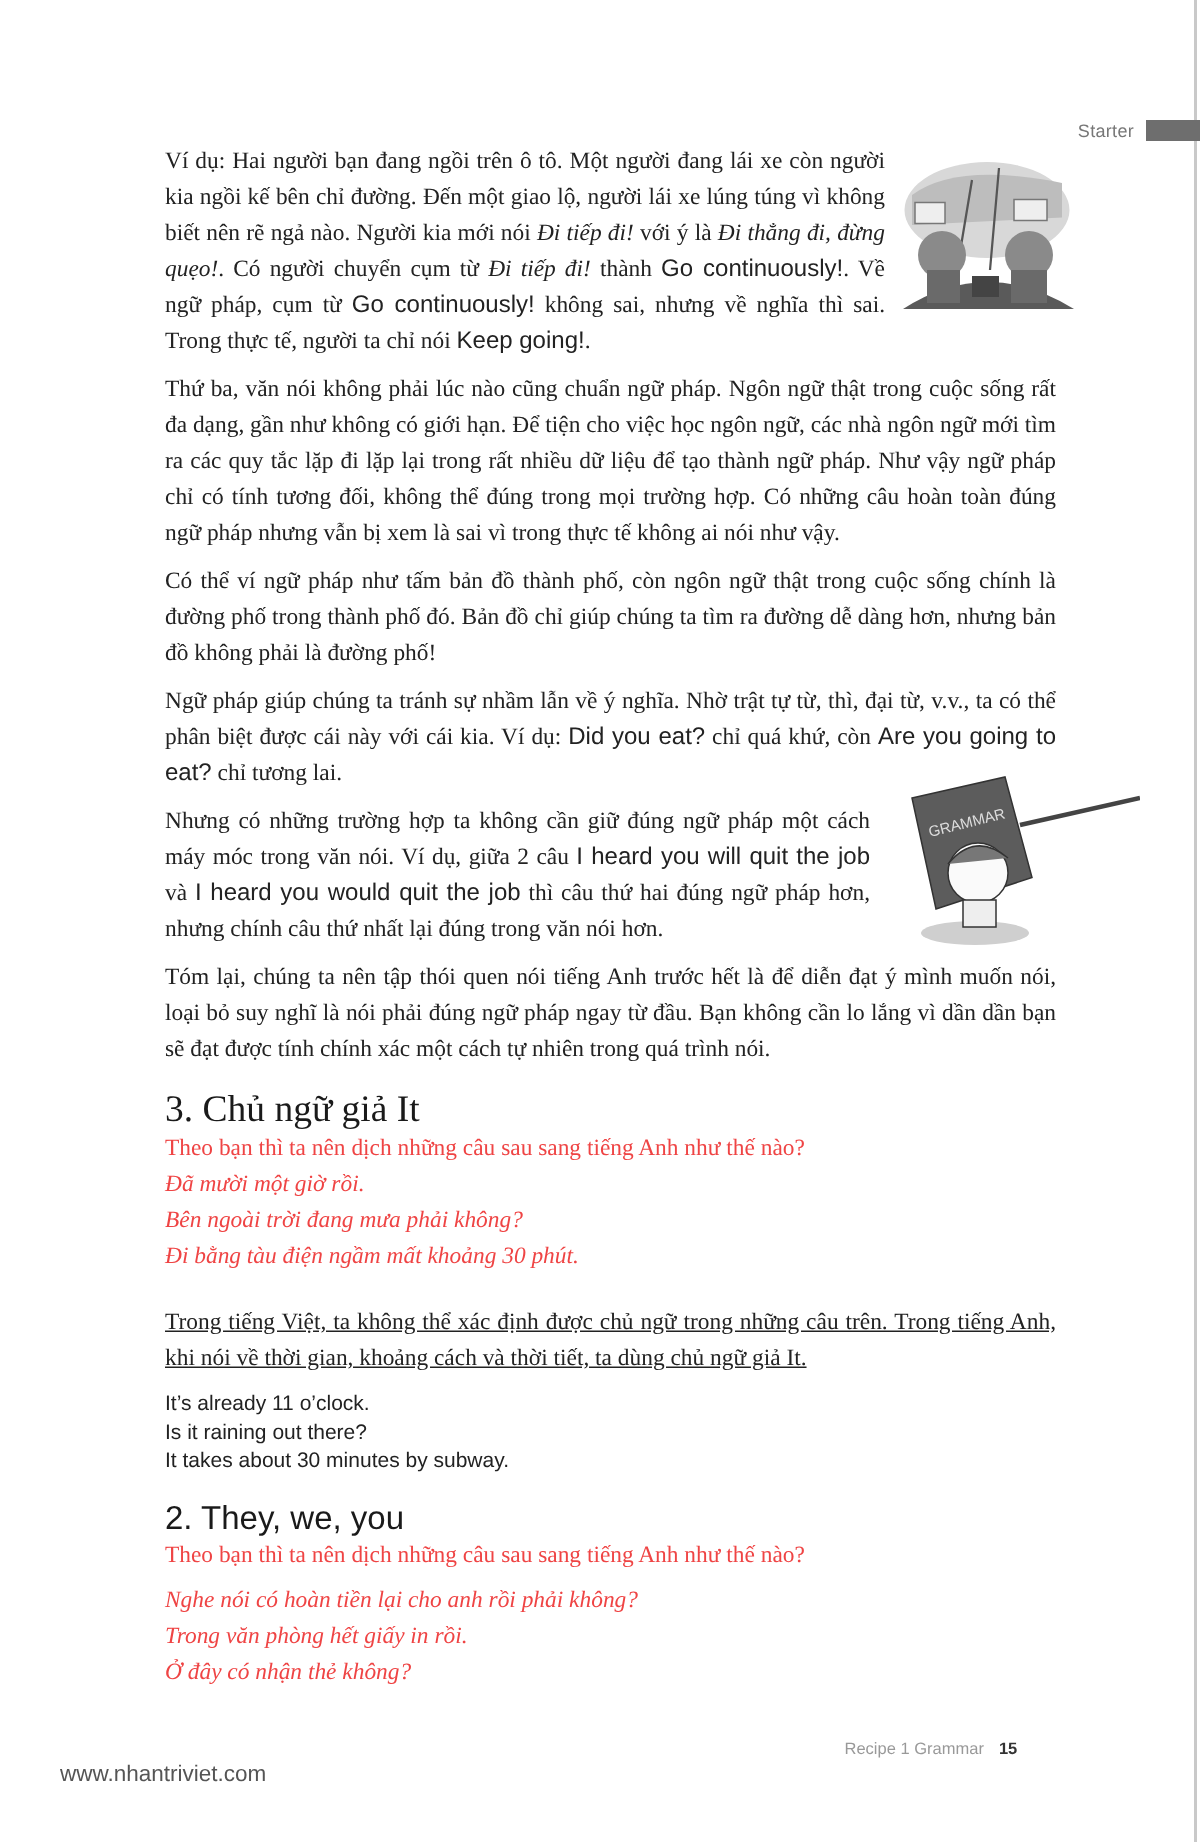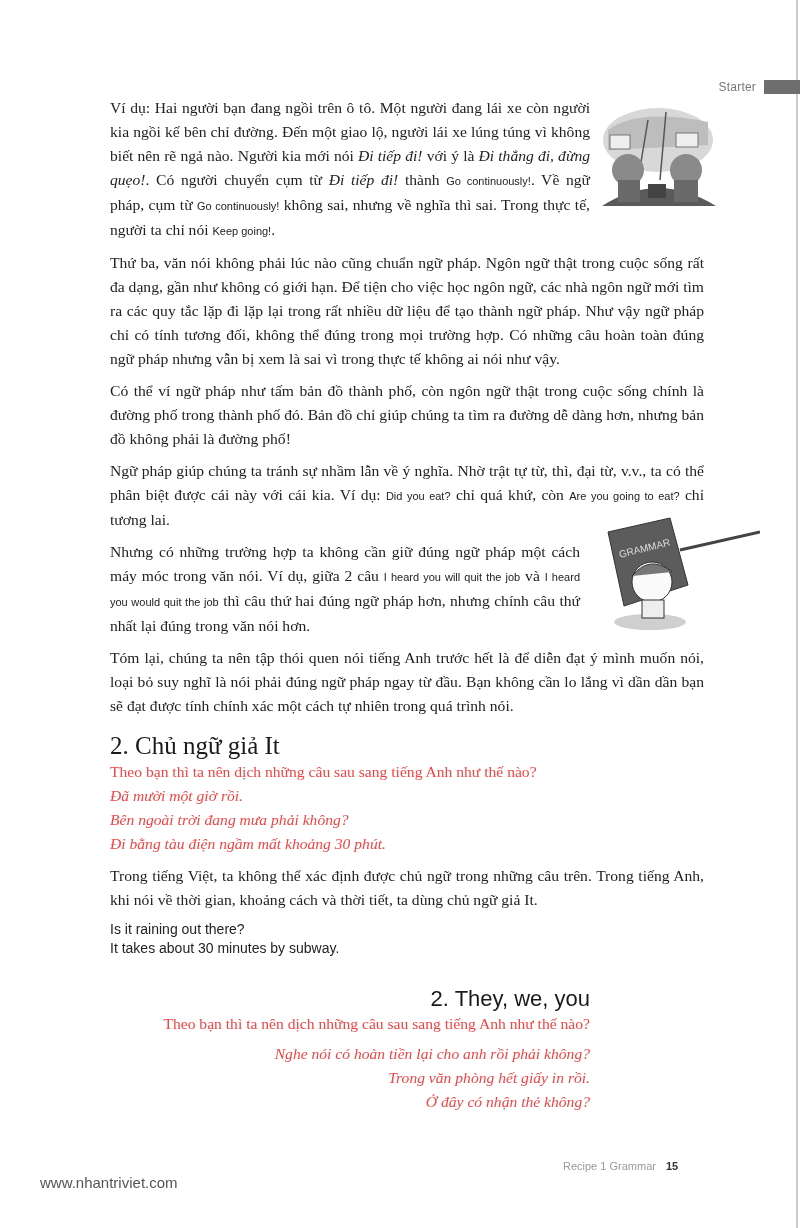--- a/index.html
+++ b/index.html
@@ -8,21 +8,21 @@
     background: #ffffff; color: #1e1e1e;
     font-family: "DejaVu Serif", serif;
   }
   .edge-line { position: absolute; right: 2px; top: 0; width: 2px; height: 1228px; background: #c9c9c9; }
   .section-tab { position: absolute; top: 80px; right: 0; display: flex; align-items: flex-end; }
   .section-tab .label { font-family: "Liberation Sans", sans-serif; font-size: 12px; color: #777; margin-right: 8px; letter-spacing: 0.2px; }
   .section-tab .bar { width: 36px; height: 14px; background: #6e6e6e; }
 
   .content { position: absolute; left: 110px; top: 96px; width: 480px; }
   .serif { font-family: "Liberation Serif", serif; font-size: 15.6px; line-height: 24px; color: #222; }
-  .sans { font-family: "Liberation Sans", sans-serif; font-size: 11px; }
+  .sans { font-family: "Liberation Sans", sans-serif; font-size: 16px; }
   p { margin: 0 0 8px 0; text-align: justify; }
   .wide { width: 594px; }
   .illus { position: absolute; }
 
   h2.h-serif { font-family: "Liberation Serif", serif; font-weight: normal; font-size: 25px; margin: 0; color: #1a1a1a; }
   h2.h-sans { font-family: "Liberation Sans", sans-serif; font-weight: normal; font-size: 22px; margin: 0; color: #1a1a1a; }
   .it { font-style: italic; }
   .q-line { font-family: "Liberation Serif", serif; font-size: 15.6px; line-height: 24px; color: #ef4444; }
   .ex-line { font-family: "Liberation Sans", sans-serif; font-size: 14px; line-height: 19px; color: #222; }
 
@@ -69,31 +69,32 @@
     <span>Ngữ pháp giúp chúng ta tránh sự nhầm lẫn về ý nghĩa. Nhờ trật tự từ, thì, đại từ, v.v., ta có thể phân biệt được cái này với cái kia. Ví dụ: </span><span class="sans">Did you eat?</span><span> chỉ quá khứ, còn </span><span class="sans">Are you going to eat?</span><span> chỉ tương lai.</span>
   </p>
 
   <p class="serif" style="width:470px;">
     <span>Nhưng có những trường hợp ta không cần giữ đúng ngữ pháp một cách máy móc trong văn nói. Ví dụ, giữa 2 câu </span><span class="sans">I heard you will quit the job</span><span> và </span><span class="sans">I heard you would quit the job</span><span> thì câu thứ hai đúng ngữ pháp hơn, nhưng chính câu thứ nhất lại đúng trong văn nói hơn.</span>
   </p>
 
   <p class="serif wide">Tóm lại, chúng ta nên tập thói quen nói tiếng Anh trước hết là để diễn đạt ý mình muốn nói, loại bỏ suy nghĩ là nói phải đúng ngữ pháp ngay từ đầu. Bạn không cần lo lắng vì dần dần bạn sẽ đạt được tính chính xác một cách tự nhiên trong quá trình nói.</p>
 
   <div style="margin-top:14px;">
-    <h2 class="h-serif">2. Chủ ngữ giả It</h2>
+    <h2 class="h-serif">3. Chủ ngữ giả It</h2>
     <div class="q-line">Theo bạn thì ta nên dịch những câu sau sang tiếng Anh như thế nào?</div>
     <div class="q-line it">Đã mười một giờ rồi.</div>
     <div class="q-line it">Bên ngoài trời đang mưa phải không?</div>
     <div class="q-line it">Đi bằng tàu điện ngầm mất khoảng 30 phút.</div>
-    <p class="serif wide" style="margin-top:8px;">Trong tiếng Việt, ta không thể xác định được chủ ngữ trong những câu trên. Trong tiếng Anh, khi nói về thời gian, khoảng cách và thời tiết, ta dùng chủ ngữ giả It.</p>
+    <p class="serif wide" style="margin-top:20px;text-decoration:underline;">Trong tiếng Việt, ta không thể xác định được chủ ngữ trong những câu trên. Trong tiếng Anh, khi nói về thời gian, khoảng cách và thời tiết, ta dùng chủ ngữ giả It.</p>
+    <div class="ex-line">It’s already 11 o’clock.</div>
     <div class="ex-line">Is it raining out there?</div>
     <div class="ex-line">It takes about 30 minutes by subway.</div>
   </div>
 
-  <div style="margin-top:28px;text-align:right;">
+  <div style="margin-top:16px;">
     <h2 class="h-sans">2. They, we, you</h2>
     <div class="q-line" style="margin-bottom:6px;">Theo bạn thì ta nên dịch những câu sau sang tiếng Anh như thế nào?</div>
     <div class="q-line it">Nghe nói có hoàn tiền lại cho anh rồi phải không?</div>
     <div class="q-line it">Trong văn phòng hết giấy in rồi.</div>
     <div class="q-line it">Ở đây có nhận thẻ không?</div>
   </div>
 </div>
 
 <div class="illus" style="left:600px; top:510px; width:160px; height:125px;">
   <svg width="160" height="125" viewBox="0 0 160 125">

